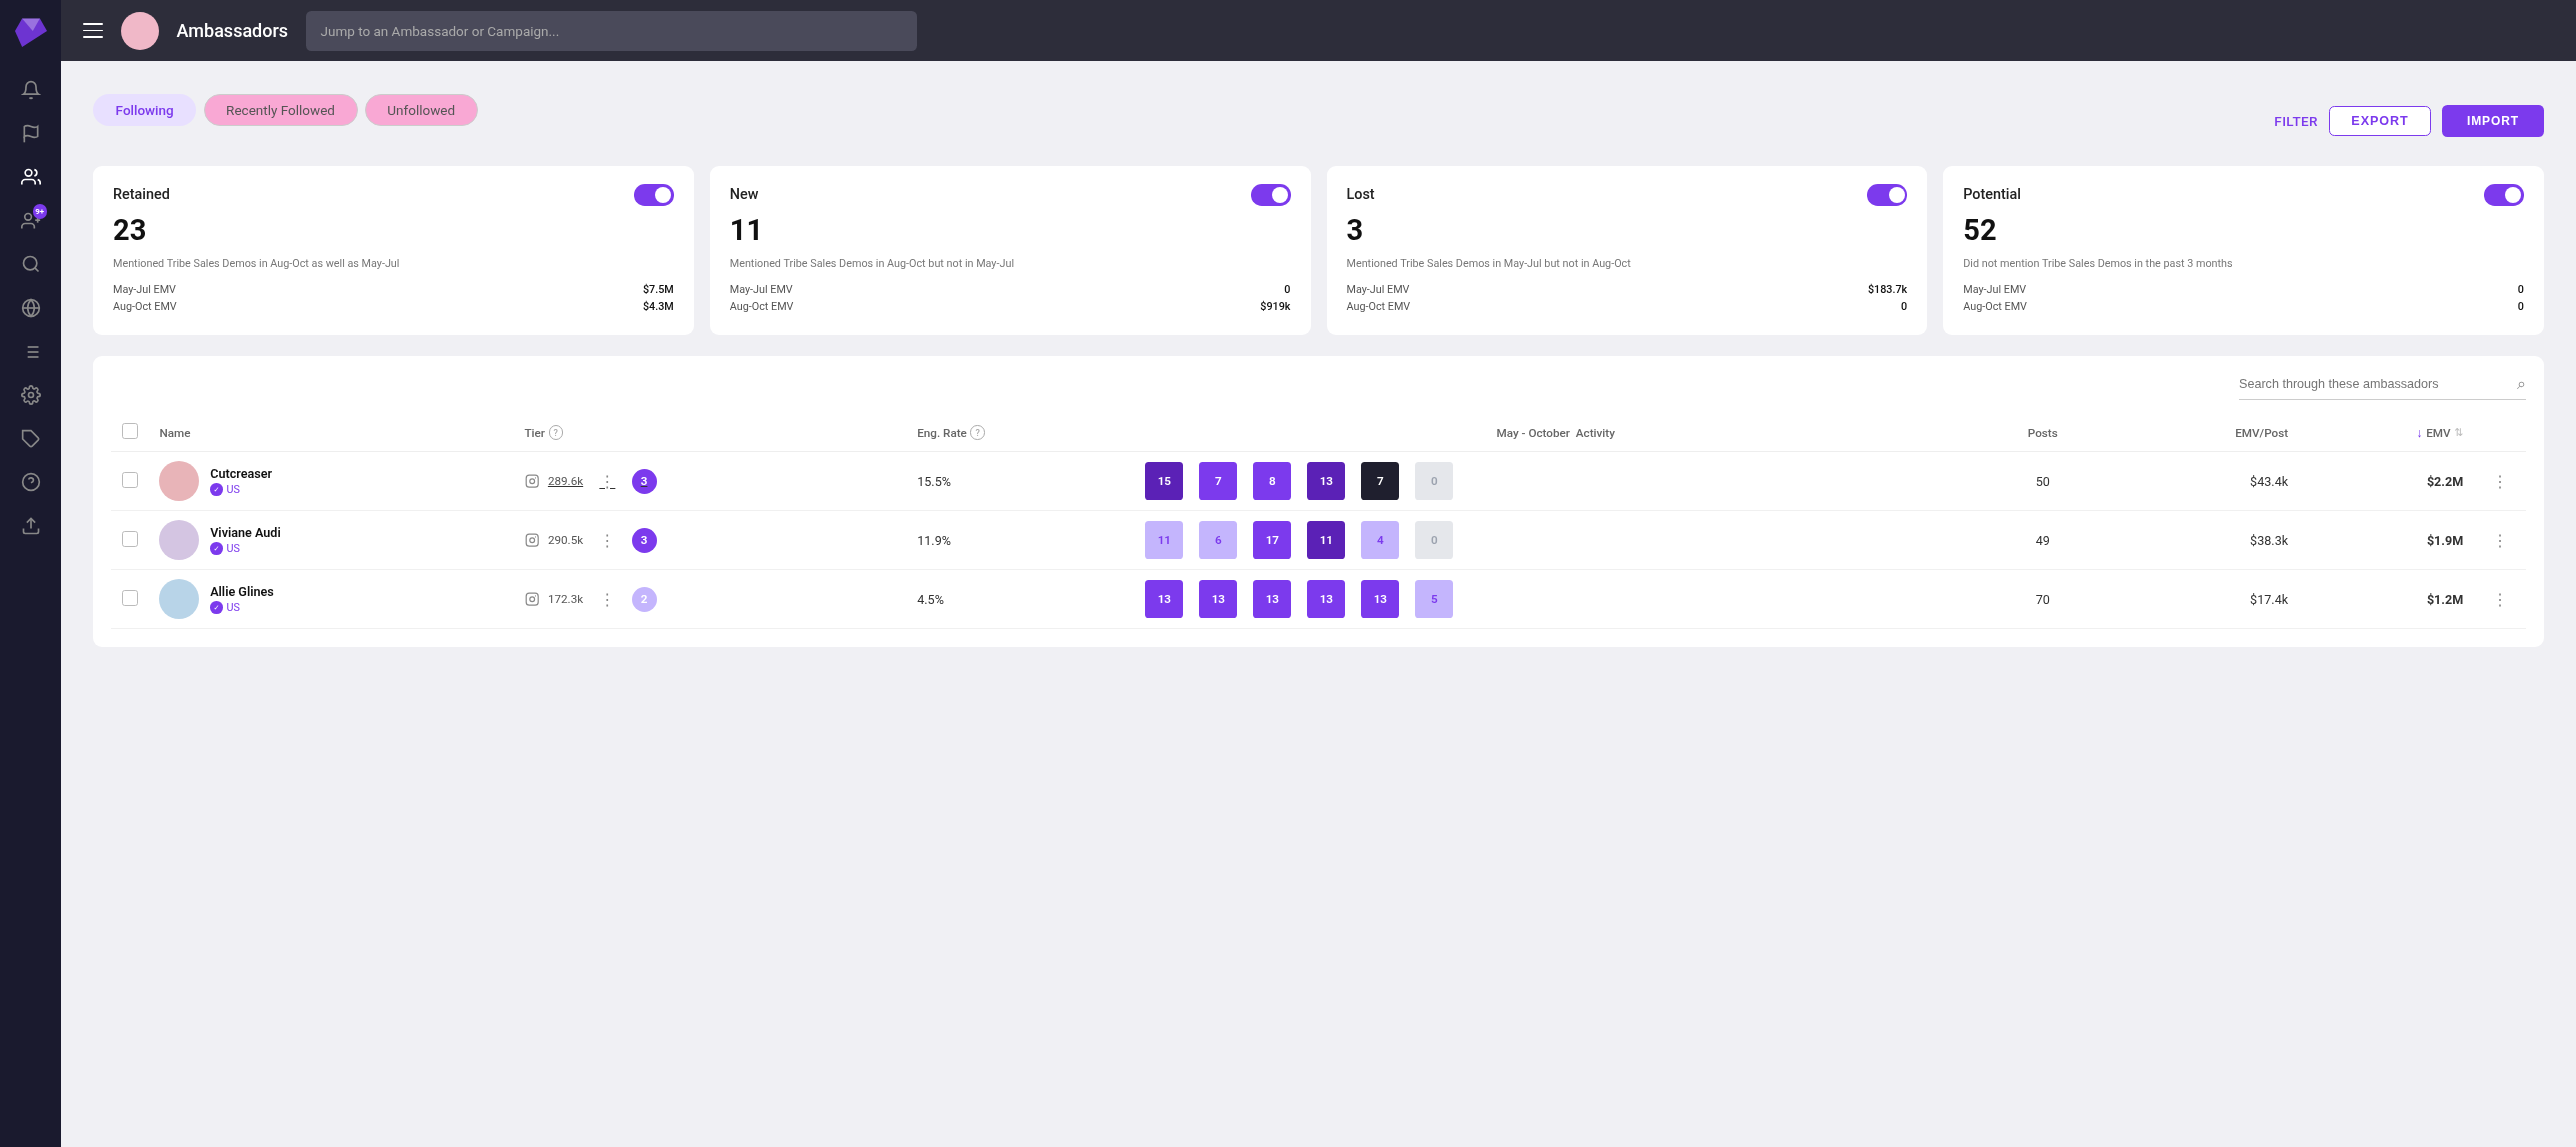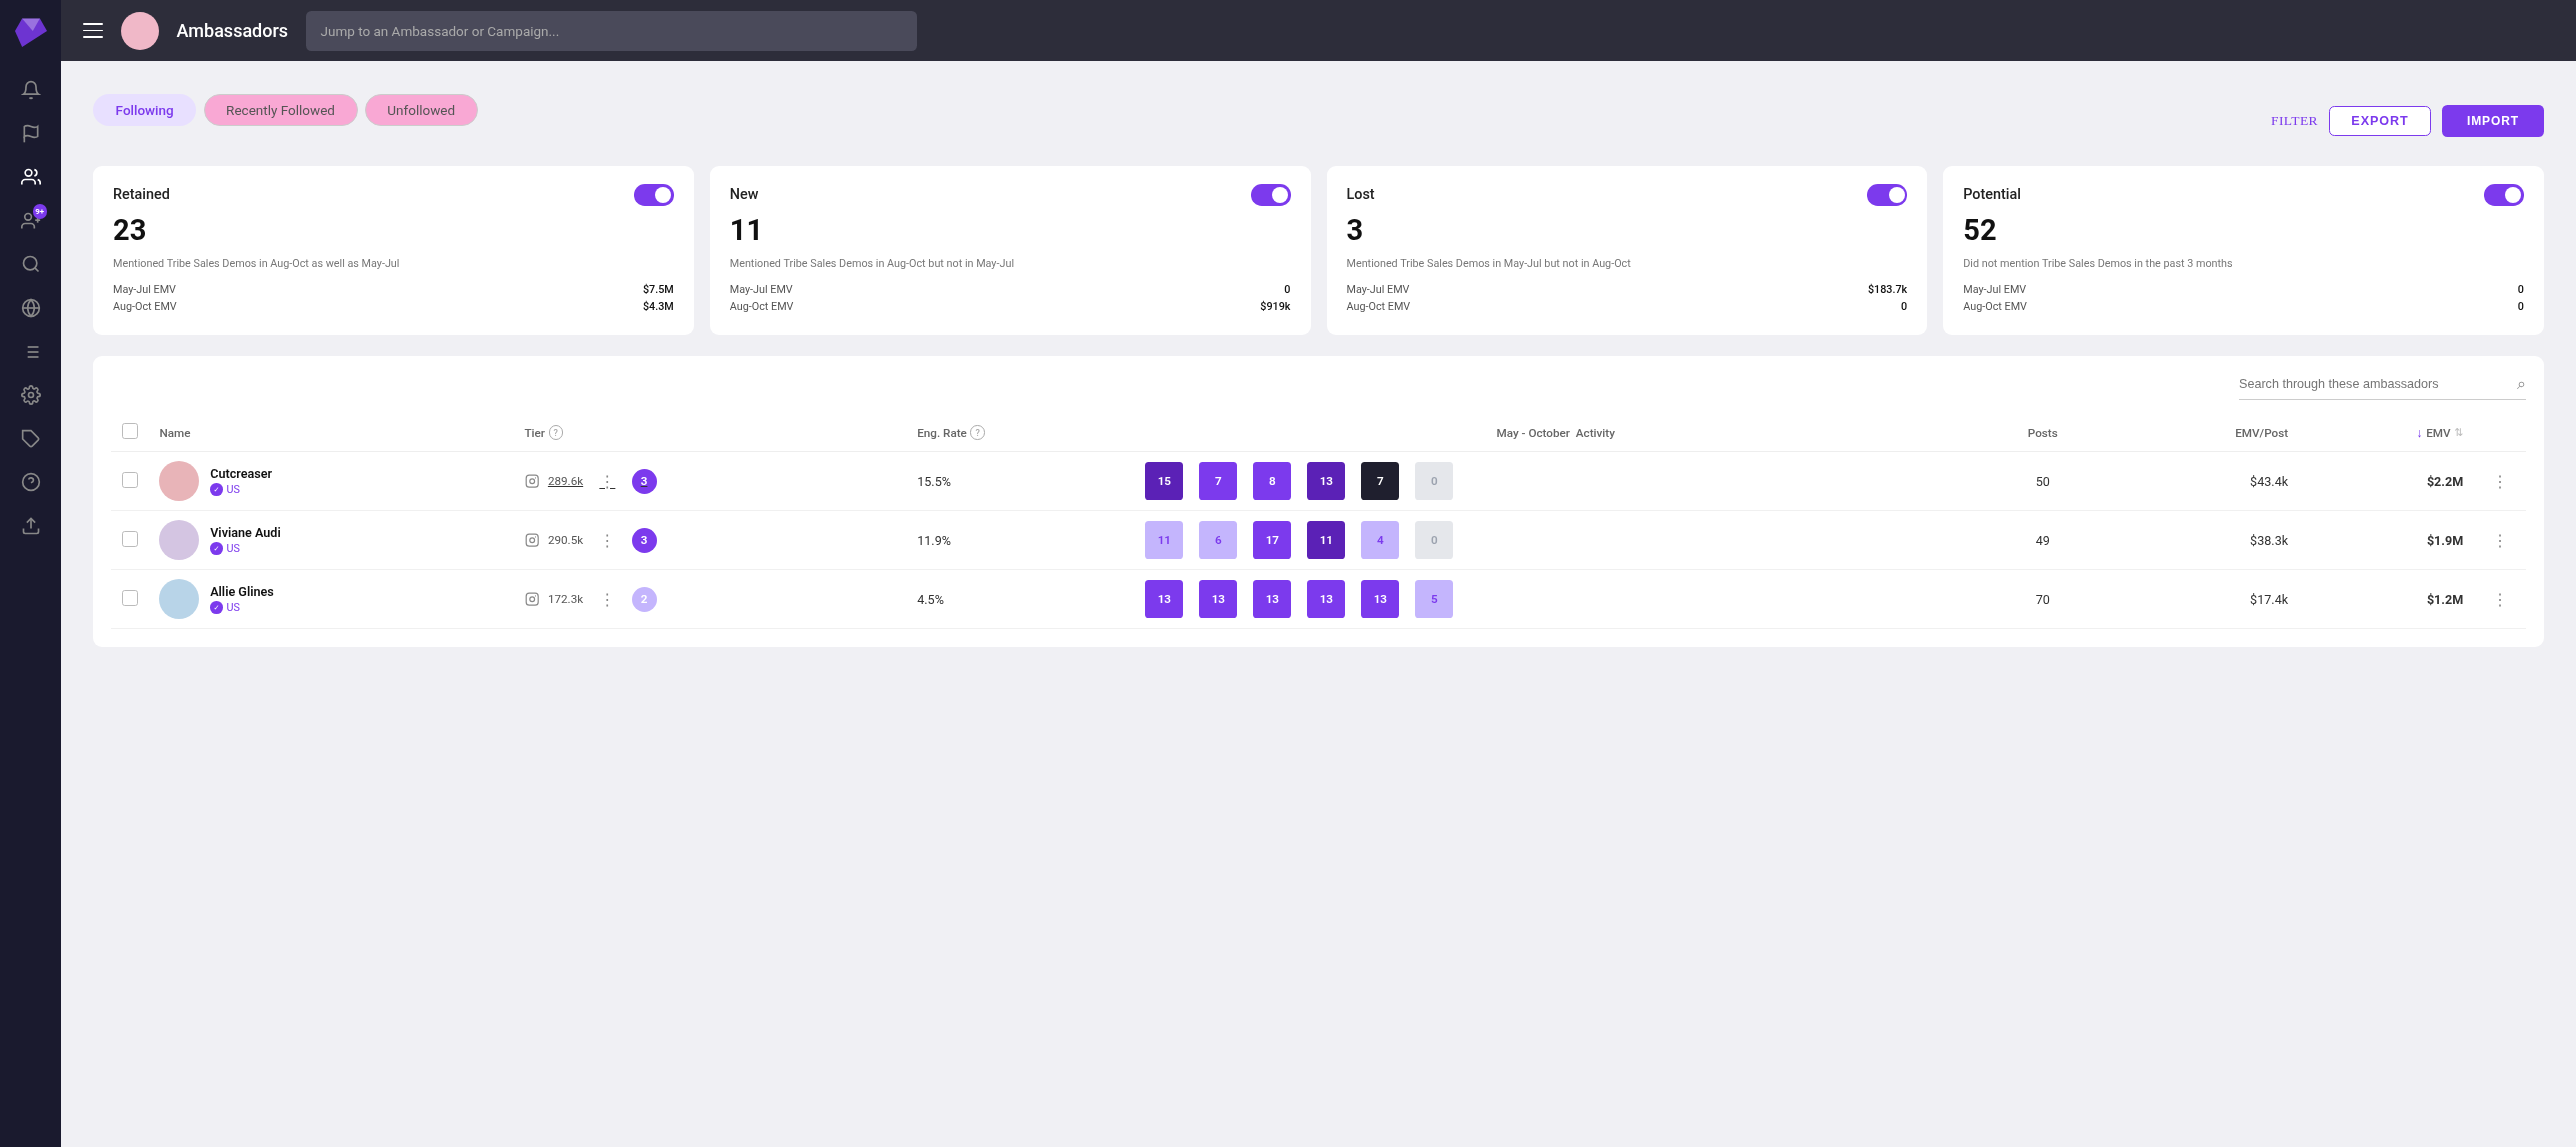--- a/index.html
+++ b/index.html
@@ -172,21 +172,20 @@
       display: flex;
       align-items: center;
       gap: 10.8px;
     }
     .filter-btn {
       color: #7c3aed;
       font-size: 13.5px;
       font-weight: 500;
       cursor: pointer;
       letter-spacing: 0.4px;
-      font-family: Liberation Serif, serif;
     }
     .export-btn {
       border: 1.3px solid #7c3aed;
       color: #7c3aed;
       background: #fff;
       padding: 7.2px 21.6px;
       border-radius: 5.4px;
       font-size: 12.6px;
       font-weight: 600;
       cursor: pointer;

